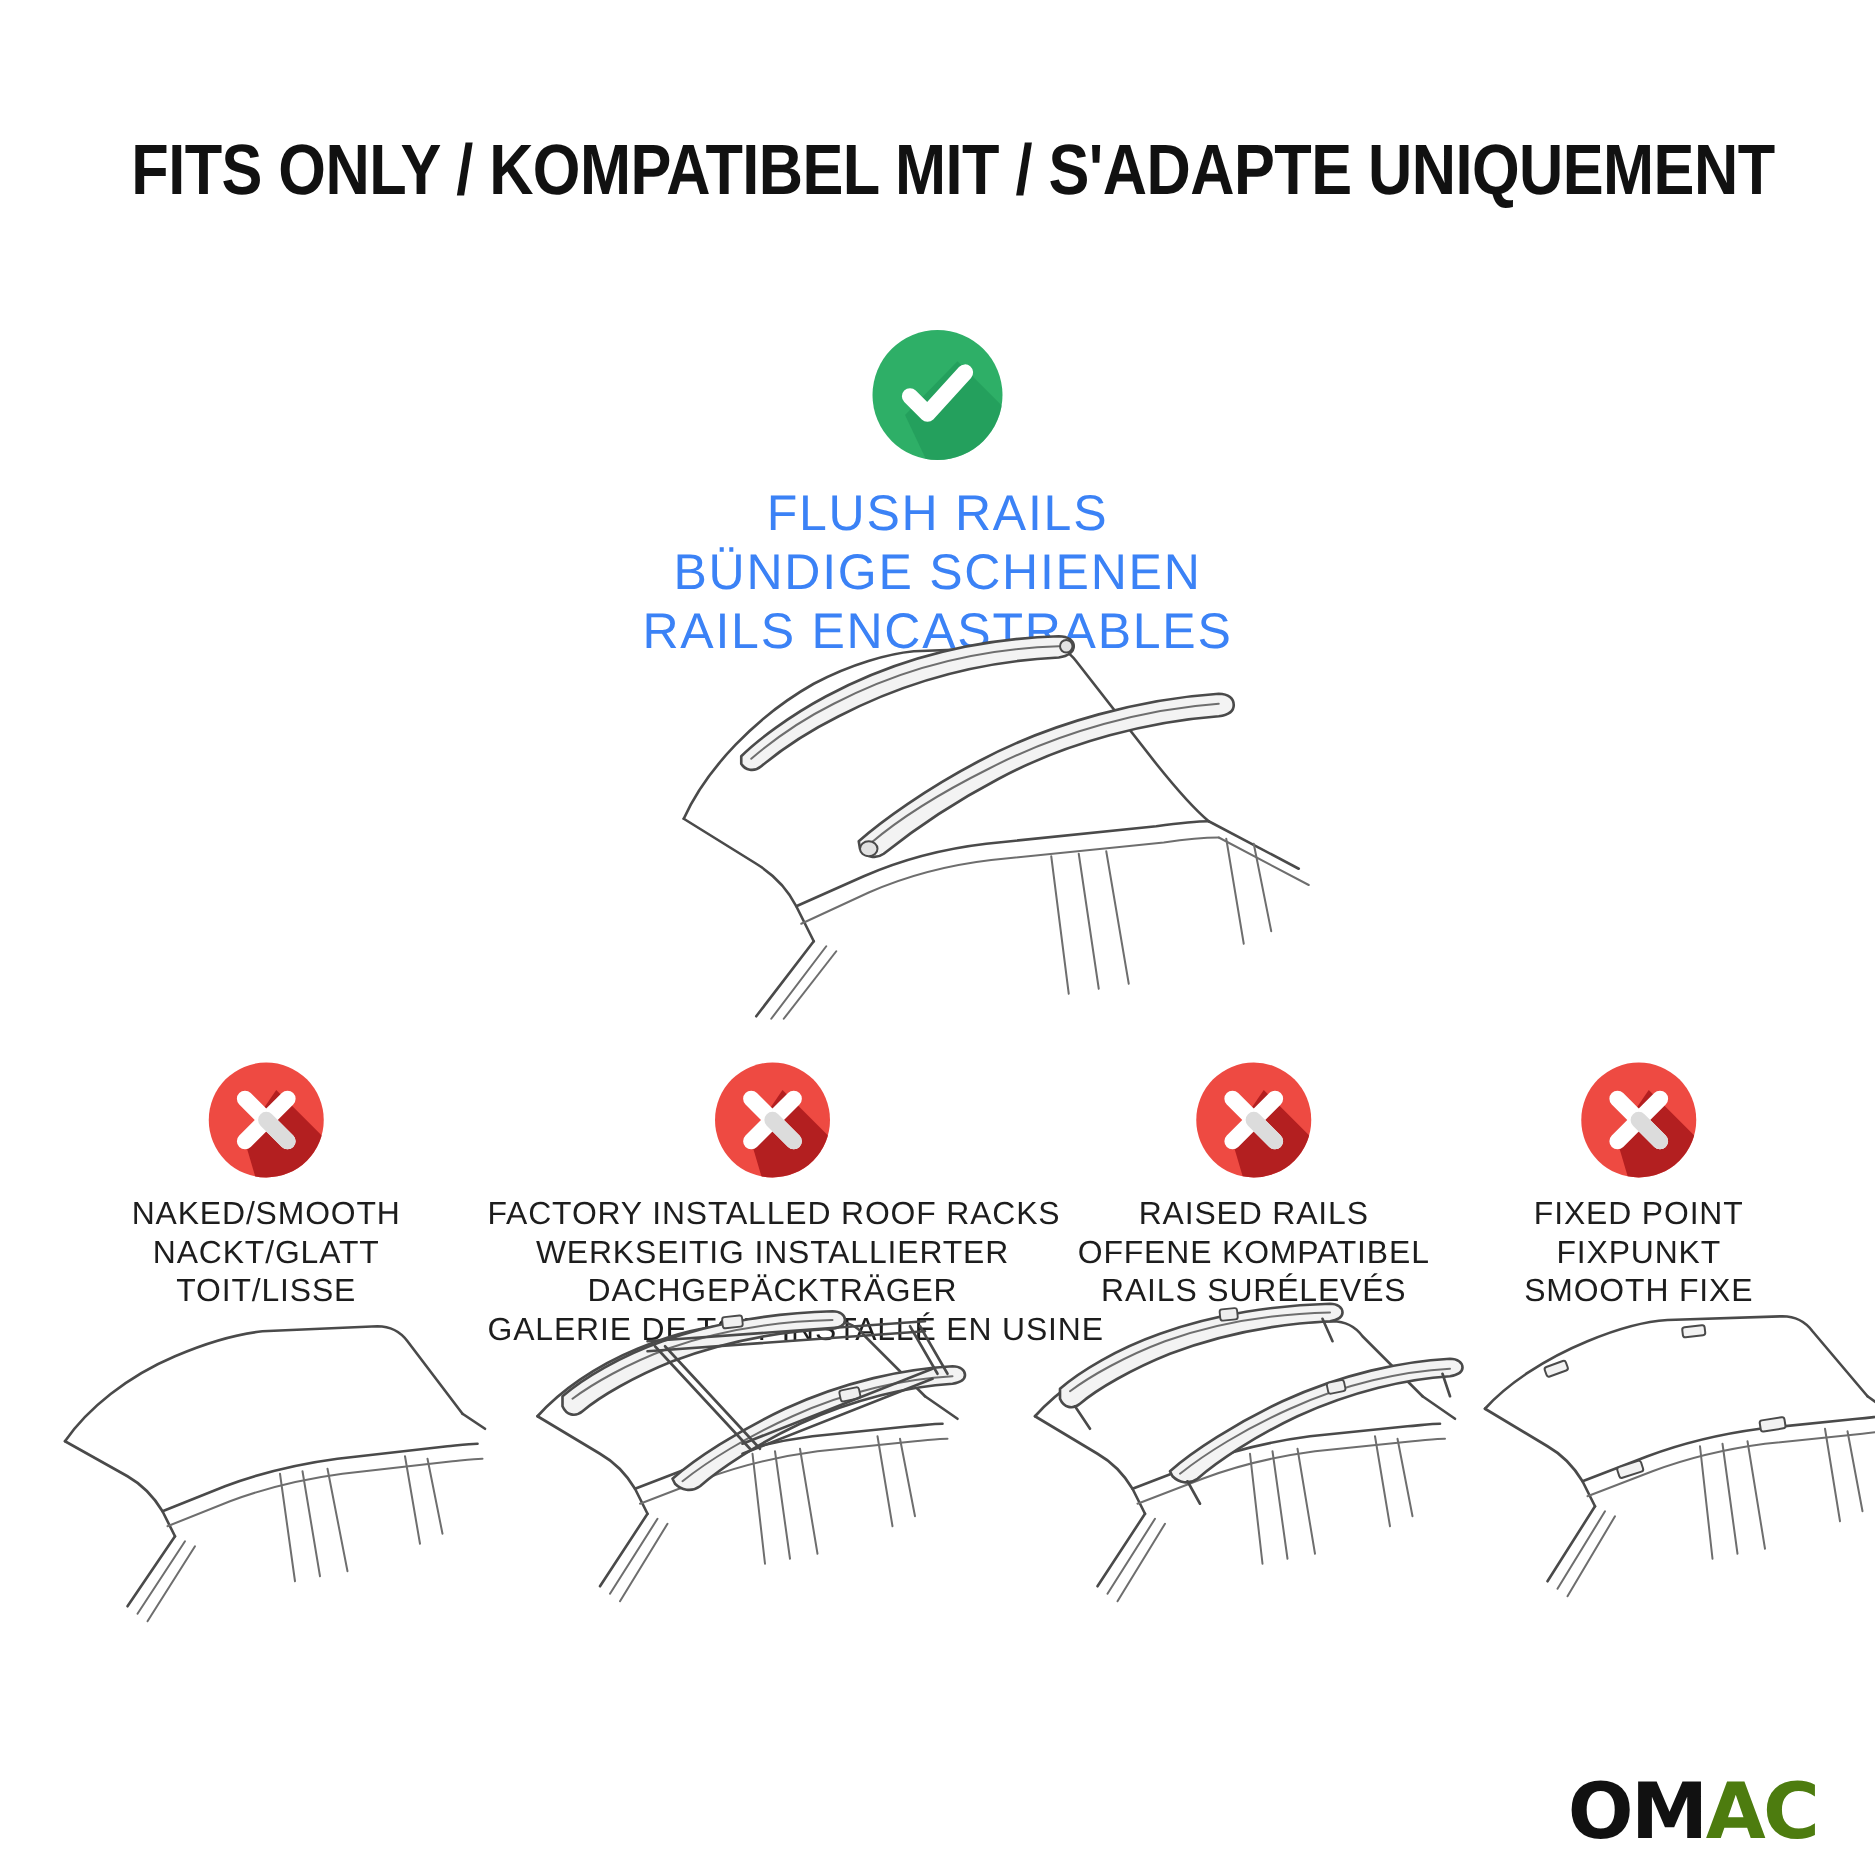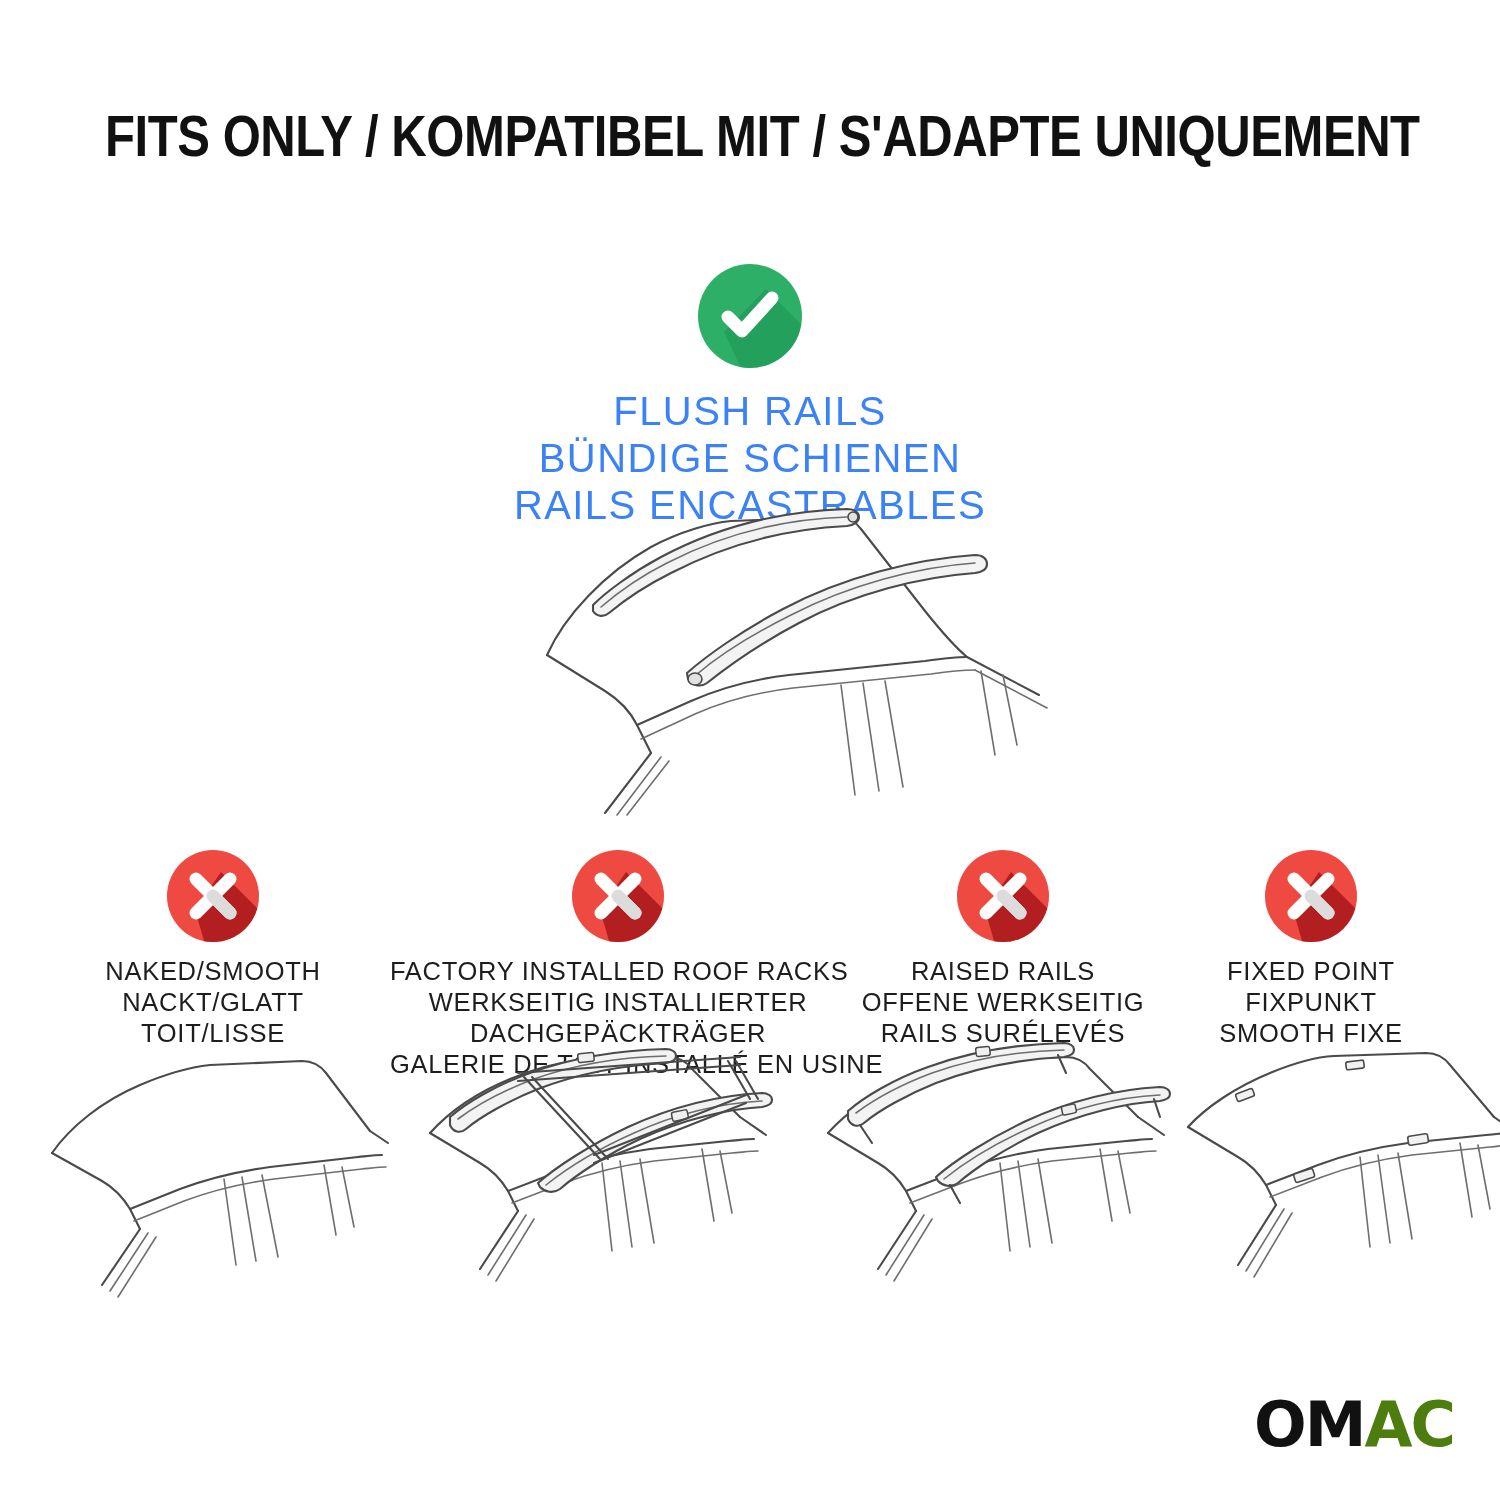--- a/index.html
+++ b/index.html
@@ -102,21 +102,21 @@
   }
   #illu-0 { left: 40px;   width: 350px; }
   #illu-1 { left: 410px;  width: 375px; }
   #illu-2 { left: 808px;  width: 375px; }
   #illu-3 { left: 1178px; width: 330px; }
 
   
   #omac-logo {
     position: absolute;
     right: 46px;
-    bottom: 44px;
+    bottom: 20px;
     font-family: "DejaVu Sans", sans-serif;
     font-weight: 700;
     font-size: 62px;
     letter-spacing: -2px;
     line-height: 1;
     display: flex;
     align-items: baseline;
   }
   #omac-dark { color: #111111; }
   #omac-red  { color: #4d7c0f; }
@@ -260,21 +260,21 @@
       </g>
       <g stroke="#ffffff" stroke-width="13" stroke-linecap="round">
         <line x1="31" y1="31" x2="65" y2="65"></line>
         <line x1="65" y1="31" x2="31" y2="65"></line>
       </g>
       <line x1="48" y1="48" x2="65" y2="65" stroke="#dcdcdc" stroke-width="13" stroke-linecap="round"></line>
     </svg>
   </div>
   <div class="col-labels">
     <div>RAISED RAILS</div>
-    <div>OFFENE WERKSEITIG</div>
+    <div>OFFENE KOMPATIBEL</div>
     <div>RAILS SURÉLEVÉS</div>
   </div>
 </div>
 
 <div class="col" id="col-3">
   <div class="col-icon-wrap">
     <svg width="96" height="96" viewBox="0 0 96 96" aria-hidden="true">
       <defs>
           <clipPath id="xc3">
             <circle cx="48" cy="48" r="46"></circle>

